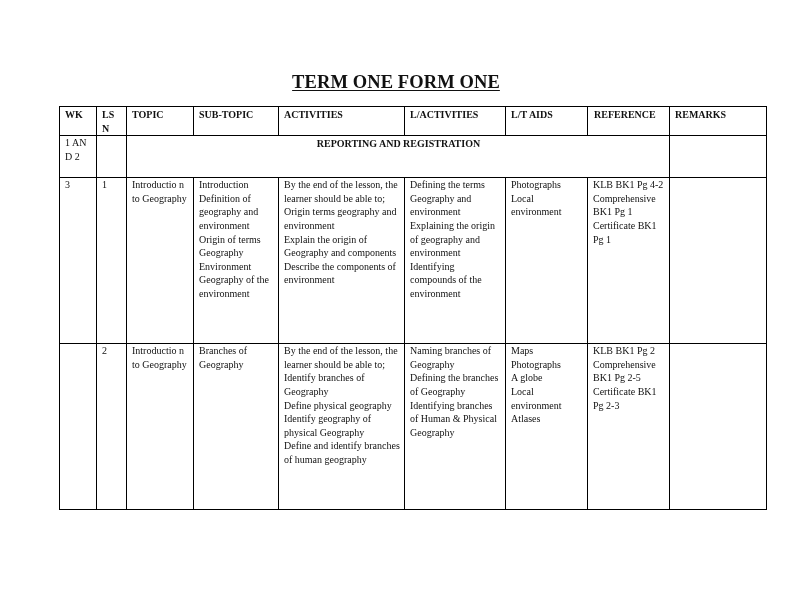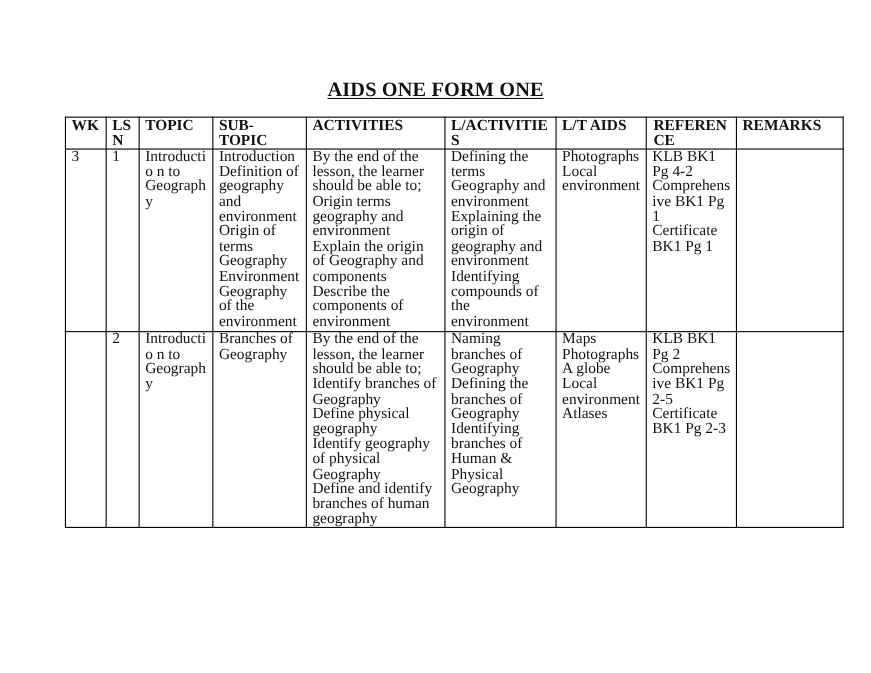--- a/index.html
+++ b/index.html
@@ -32,21 +32,21 @@
       left: 59px;
       top: 106px;
       border-collapse: collapse;
       table-layout: fixed;
       width: 707px;
     }
     table.scheme td, table.scheme th {
       border: 1.3px solid #000;
       vertical-align: top;
       padding: 0 4px 0 5px;
-      font-size: 14px;
+      font-size: 10px;
       line-height: 13.6px;
       text-align: left;
       word-wrap: break-word;
       overflow-wrap: anywhere;
     }
     table.scheme th {
       font-weight: bold;
       padding-top: 1px;
     }
     tr.header-row { height: 28px; }
@@ -58,21 +58,21 @@
       font-weight: bold;
       padding-top: 1px !important;
     }
     td .line { display: block; }
     td.pad-top { padding-top: 14px; }
     td.pad-top-sm { padding-top: 1px; }
   </style>
 </head>
 <body>
 
-<div class="page-title">AIDS ONE FORM ONE</div>
+<div class="page-title">TERM ONE FORM ONE</div>
 
 <table class="scheme">
   <colgroup>
     <col style="width:37px">
     <col style="width:30px">
     <col style="width:67px">
     <col style="width:85px">
     <col style="width:126px">
     <col style="width:101px">
     <col style="width:82px">
@@ -85,20 +85,26 @@
     <th>LS N</th>
     <th>TOPIC</th>
     <th>SUB-TOPIC</th>
     <th>ACTIVITIES</th>
     <th>L/ACTIVITIES</th>
     <th>L/T AIDS</th>
     <th style="padding-left:6px">REFERENCE</th>
     <th>REMARKS</th>
   </tr>
 
+  <tr class="reporting-row">
+    <td class="pad-top-sm">1 AN D 2</td>
+    <td></td>
+    <td class="reporting-cell" colspan="6">REPORTING AND REGISTRATION</td>
+    <td></td>
+  </tr>
 
   <tr class="lesson-row-1">
     <td class="pad-top">3</td>
     <td class="pad-top">1</td>
     <td class="pad-top">Introductio n to Geography</td>
     <td class="pad-top-sm">
       <span class="line">Introduction</span>
       <span class="line">Definition of geography and environment</span>
       <span class="line">Origin of terms Geography Environment</span>
       <span class="line">Geography of the environment</span>

